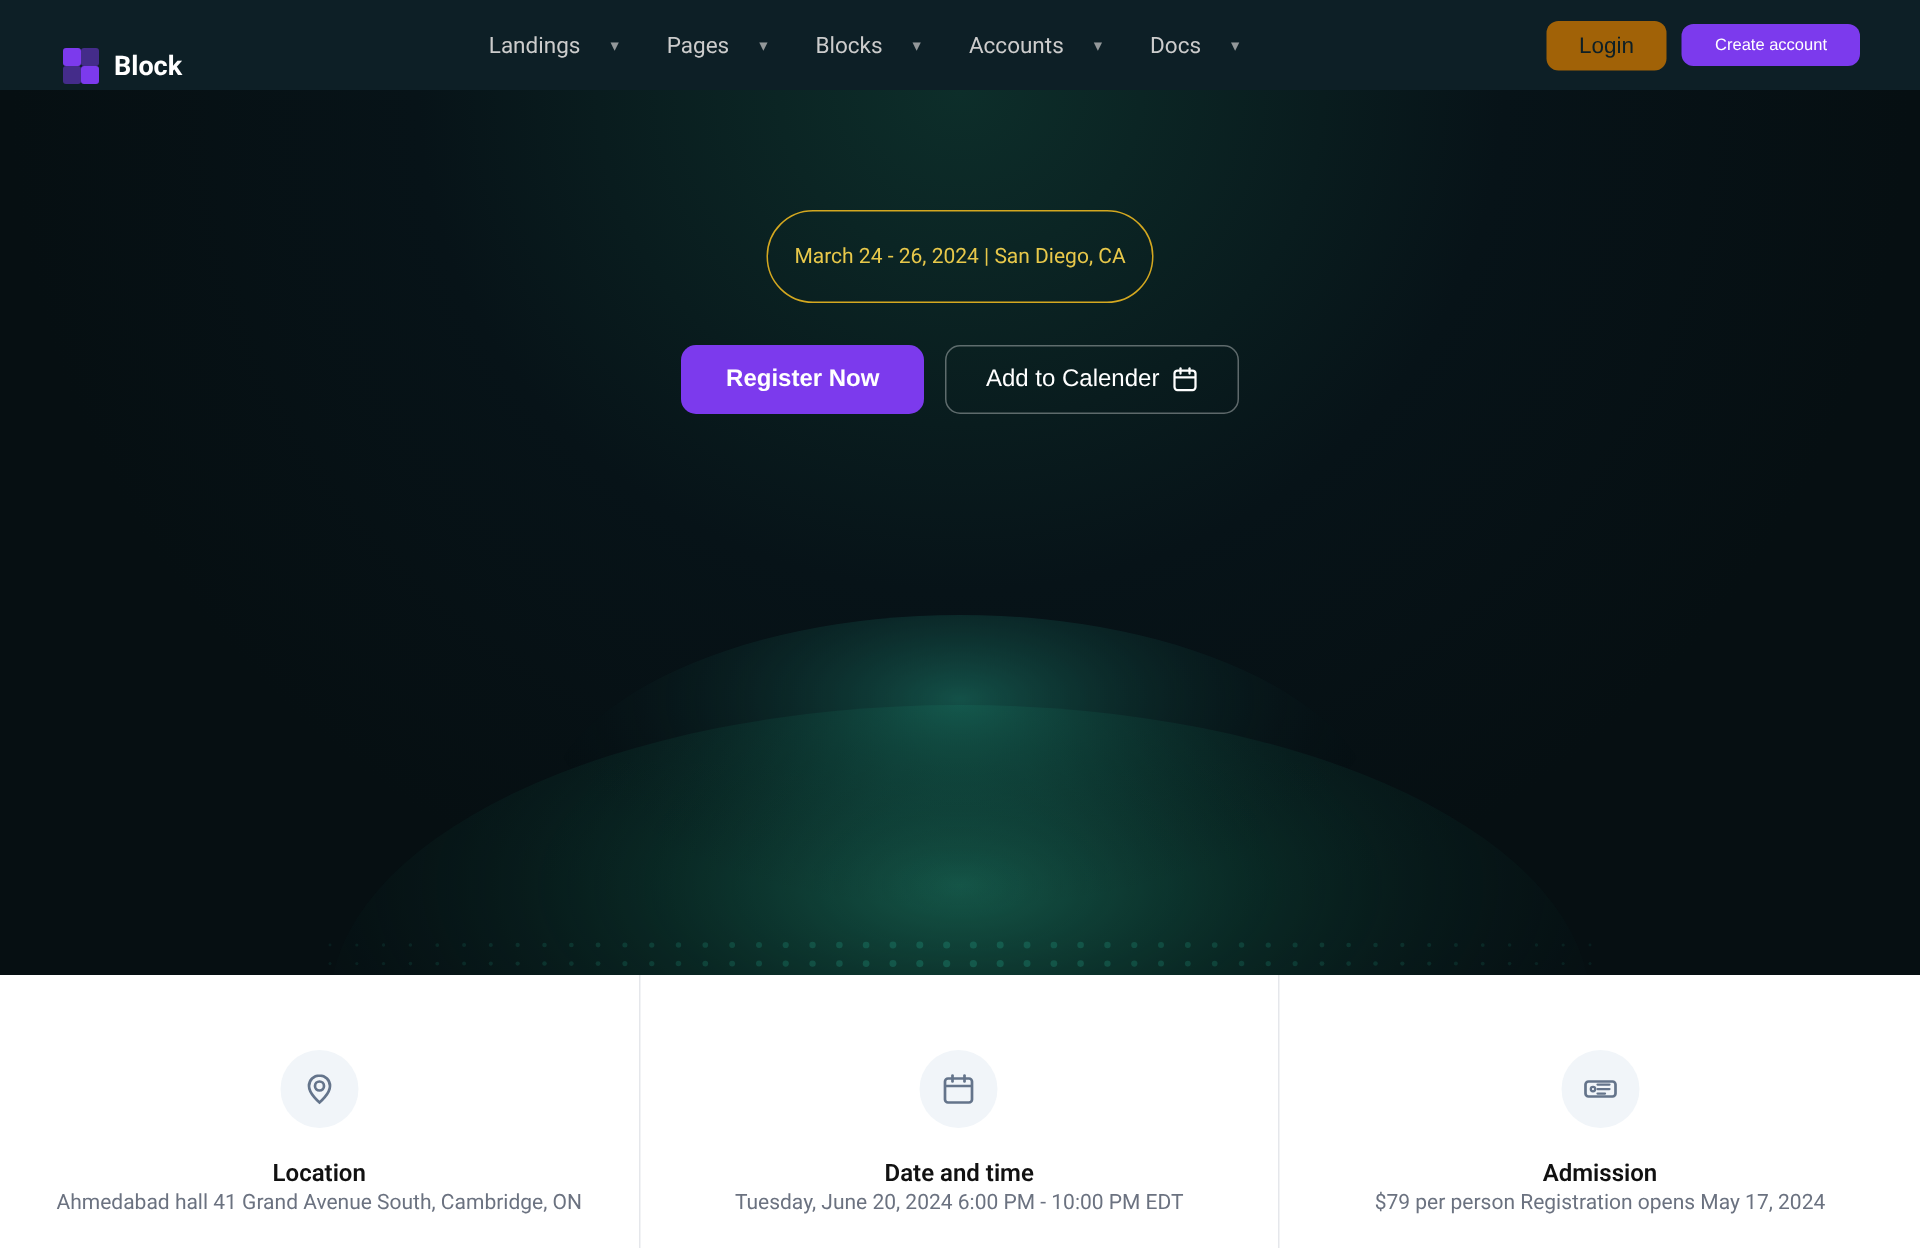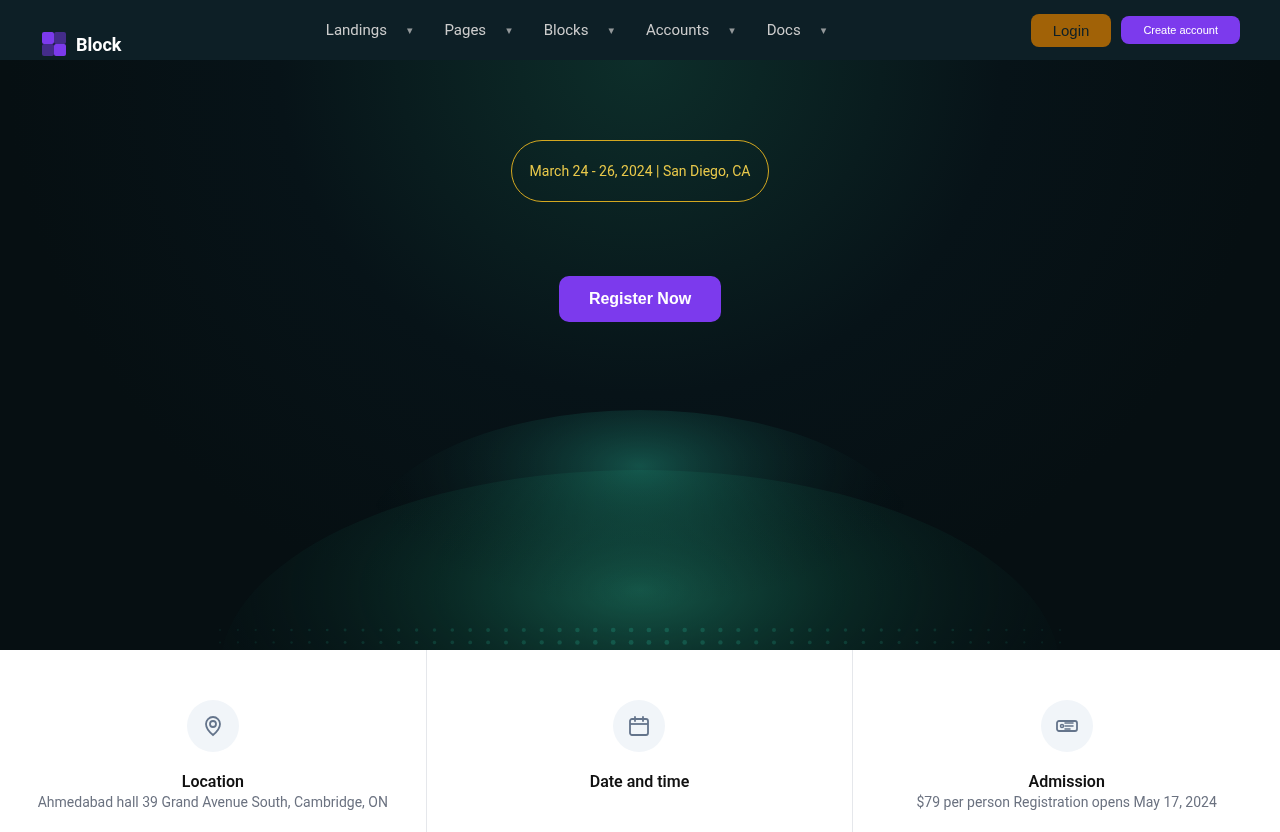--- a/index.html
+++ b/index.html
@@ -114,21 +114,20 @@
       max-width: 540px;
       line-height: 1.65;
       margin-bottom: 38px;
     }
     .hero-buttons {
       display: flex;
       gap: 14px;
       align-items: center;
       position: relative;
       z-index: 2;
-      margin-top: 46px;
     }
     .btn-register {
       background: #7c3aed;
       color: #fff;
       border: none;
       padding: 14px 30px;
       border-radius: 10px;
       font-size: 16px;
       font-weight: 600;
       cursor: pointer;
@@ -1098,46 +1097,56 @@
       </g>
   </svg>
 
   <div class="date-badge">
     <span>March 24 - 26, 2024 | San Diego, CA</span>
   </div>
 
 
   <div class="hero-buttons">
     <button class="btn-register">Register Now</button>
+    <button class="btn-calendar">
+      <span>Add to Calender</span>
+      <svg width="18" height="18" viewBox="0 0 18 18" fill="none">
+        <rect x="2" y="3" width="14" height="13" rx="2" stroke="white" stroke-width="1.5" fill="none"></rect>
+        <line x1="6" y1="1.5" x2="6" y2="5" stroke="white" stroke-width="1.5" stroke-linecap="round"></line>
+        <line x1="12" y1="1.5" x2="12" y2="5" stroke="white" stroke-width="1.5" stroke-linecap="round"></line>
+        <line x1="2" y1="7.5" x2="16" y2="7.5" stroke="white" stroke-width="1.5"></line>
+      </svg>
+    </button>
   </div>
 </section>
 
 <section class="info-section">
 
   <div class="info-card">
     <div class="info-icon-wrap">
       <svg width="22" height="22" viewBox="0 0 22 22" fill="none">
         <circle cx="11" cy="9" r="3" stroke="#64748b" stroke-width="1.8" fill="none"></circle>
         <path d="M11 2C7.13 2 4 5.13 4 9c0 5.25 7 11 7 11s7-5.75 7-11c0-3.87-3.13-7-7-7z" stroke="#64748b" stroke-width="1.8" fill="none"></path>
       </svg>
     </div>
     <h3>Location</h3>
-    <p>Ahmedabad hall 39 Grand Avenue South, Cambridge, ON</p>
+    <p>Ahmedabad hall 41 Grand Avenue South, Cambridge, ON</p>
   </div>
 
   <div class="info-card">
     <div class="info-icon-wrap">
       <svg width="22" height="22" viewBox="0 0 22 22" fill="none">
         <rect x="2" y="4" width="18" height="16" rx="2" stroke="#64748b" stroke-width="1.8" fill="none"></rect>
         <line x1="7" y1="2" x2="7" y2="6" stroke="#64748b" stroke-width="1.8" stroke-linecap="round"></line>
         <line x1="15" y1="2" x2="15" y2="6" stroke="#64748b" stroke-width="1.8" stroke-linecap="round"></line>
         <line x1="2" y1="9" x2="20" y2="9" stroke="#64748b" stroke-width="1.8"></line>
       </svg>
     </div>
     <h3>Date and time</h3>
+    <p>Tuesday, June 20, 2024 6:00 PM - 10:00 PM EDT</p>
   </div>
 
   <div class="info-card">
     <div class="info-icon-wrap">
       <svg width="22" height="22" viewBox="0 0 22 22" fill="none">
         <rect x="1" y="6" width="20" height="10" rx="2" stroke="#64748b" stroke-width="1.8" fill="none"></rect>
         <circle cx="6" cy="11" r="1.5" stroke="#64748b" stroke-width="1.5" fill="none"></circle>
         <line x1="9" y1="8" x2="17" y2="8" stroke="#64748b" stroke-width="1.5" stroke-linecap="round"></line>
         <line x1="9" y1="11" x2="17" y2="11" stroke="#64748b" stroke-width="1.5" stroke-linecap="round"></line>
         <line x1="9" y1="14" x2="14" y2="14" stroke="#64748b" stroke-width="1.5" stroke-linecap="round"></line>

